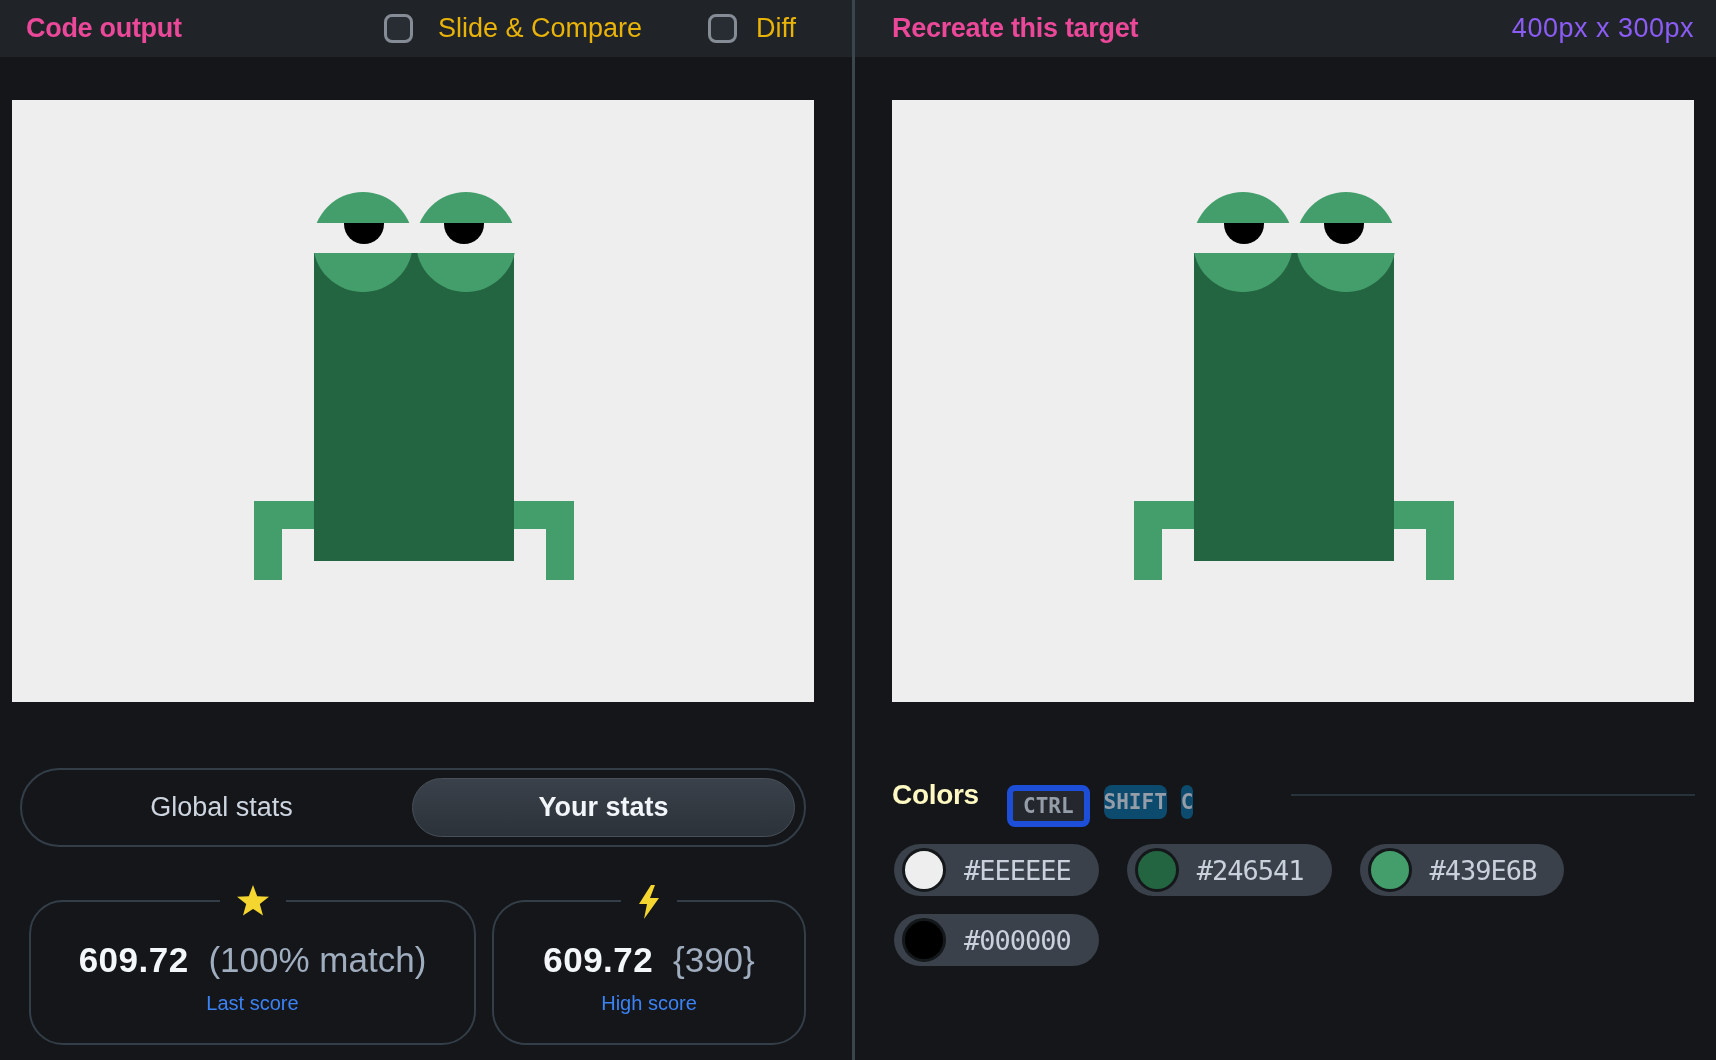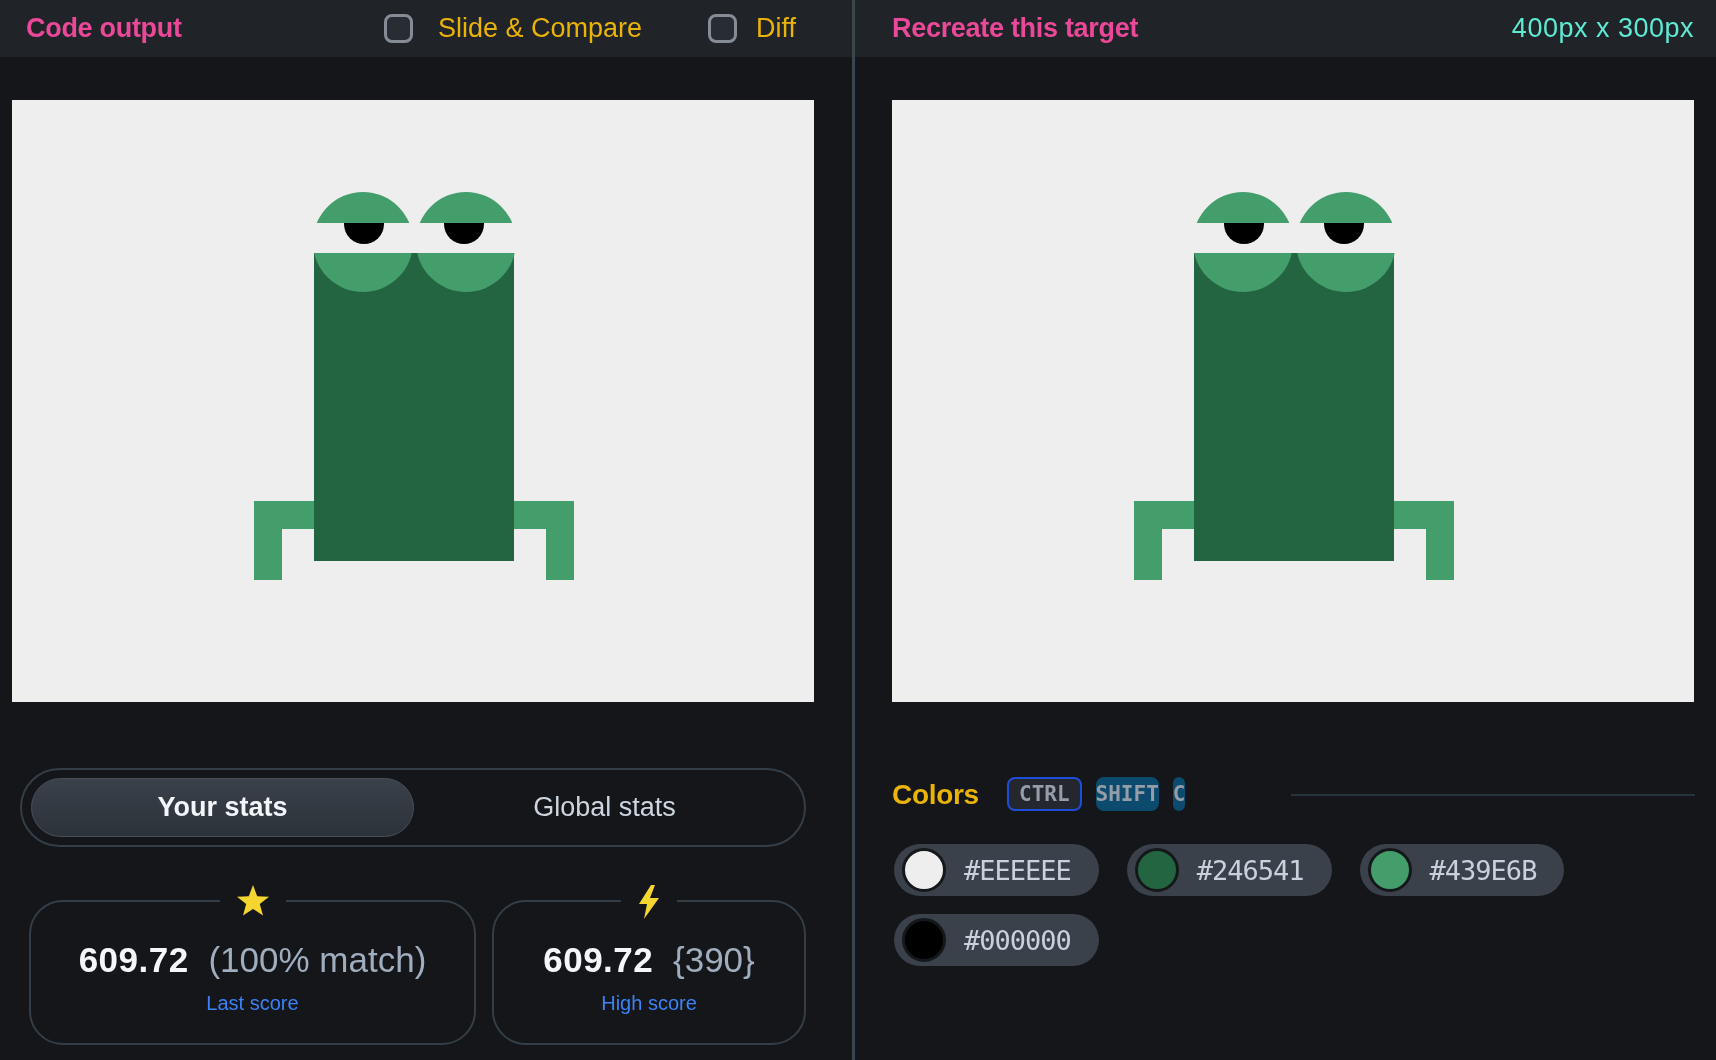--- a/index.html
+++ b/index.html
@@ -18,21 +18,21 @@
   }
   .hdr-title {
     position:absolute; top:0; height:57px; line-height:57px;
     font-size:27px; font-weight:800; color:#ec4899; letter-spacing:-0.3px;
     white-space:nowrap;
   }
   #title-left  { left:26px; }
   #title-right { left:892px; }
   .hdr-dims {
     position:absolute; right:22px; top:0; height:57px; line-height:57px;
-    font-size:27px; font-weight:500; color:#5eead4; letter-spacing:0.5px;
+    font-size:27px; font-weight:500; color:#8b5cf6; letter-spacing:0.5px;
   }
   .checkbox {
     position:absolute; top:14px; width:29px; height:29px;
     border:3px solid #858c96; border-radius:8px; background:#282d33;
     cursor:pointer;
   }
   #cb-slide { left:384px; }
   #cb-diff  { left:708px; }
   .cb-label {
     position:absolute; top:0; height:57px; line-height:57px;
@@ -119,34 +119,34 @@
   }
   .score-num { font-weight:800; color:#f4f7fa; letter-spacing:0.5px; }
   .score-detail { font-weight:400; color:#9fadbf; margin-left:10px; }
   .card-label {
     margin-top:12px; font-size:20px; font-weight:400; color:#3b82f6;
   }
 
   
   .colors-title {
     position:absolute; left:892px; top:779px;
-    font-size:28px; font-weight:800; color:#eab308; letter-spacing:-0.3px;
+    font-size:28px; font-weight:800; color:#fef9c3; letter-spacing:-0.3px;
   }
   .kbd-row {
     position:absolute; left:1007px; top:777px;
     display:flex; gap:14px; align-items:center;
   }
   .kbd {
     font-family:"DejaVu Sans Mono", monospace;
     font-size:21px; font-weight:700; color:#959da8;
     background:#0c4a6e; border-radius:8px;
     padding:5px 0; line-height:24px;
   }
   .kbd.ctrl {
-    background:#24282e; border:2px solid #1d4ed8; padding:3px 10px;
+    background:#24282e; border:6px solid #1d4ed8; padding:3px 10px;margin-top:8px;
   }
   .colors-rule {
     position:absolute; left:1291px; top:794px; width:404px; height:2px;
     background:#27333b;
   }
   .chips {
     position:absolute; left:894px; top:844px; width:800px;
     display:flex; flex-wrap:wrap; gap:18px 28px;
   }
   .chip {
@@ -203,22 +203,22 @@
     <div class="frog-band"></div>
     <div class="frog-pupil left"></div>
     <div class="frog-pupil right"></div>
     <div class="frog-leg leg-l-vert"></div>
     <div class="frog-leg leg-l-horiz"></div>
     <div class="frog-leg leg-r-horiz"></div>
     <div class="frog-leg leg-r-vert"></div>
   </div>
 
   <div class="stats-tabs">
+    <div class="tab">Global stats</div>
     <div class="tab active">Your stats</div>
-    <div class="tab">Global stats</div>
   </div>
 
   <div class="stat-card" id="card-last">
     <div class="card-icon">
       <svg width="34" height="32" viewBox="0 0 34 32">
         <path d="M17 0 L21.2 11.3 L33 11.8 L23.8 19.1 L27 30.4 L17 23.9 L7 30.4 L10.2 19.1 L1 11.8 L12.8 11.3 Z" fill="#f5d631"></path>
       </svg>
     </div>
     <div class="card-score-line">
       <span class="score-num">609.72</span>

